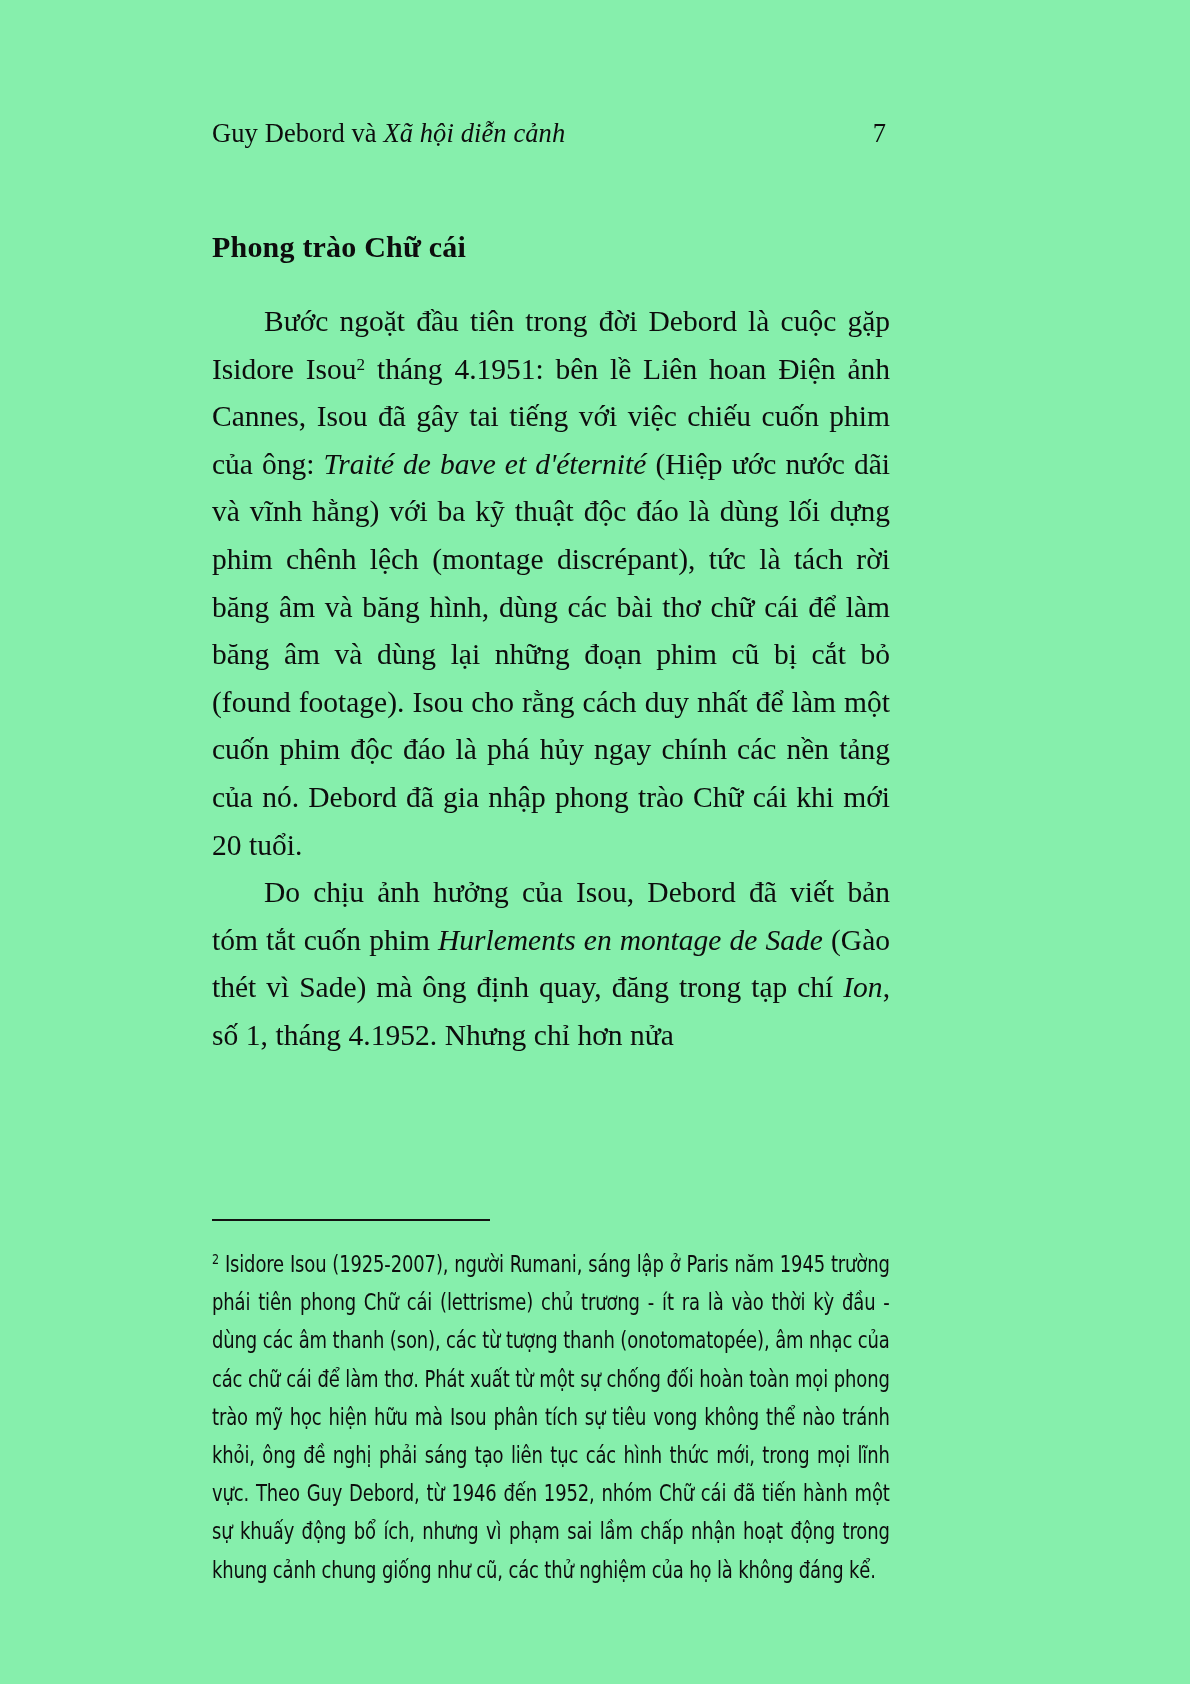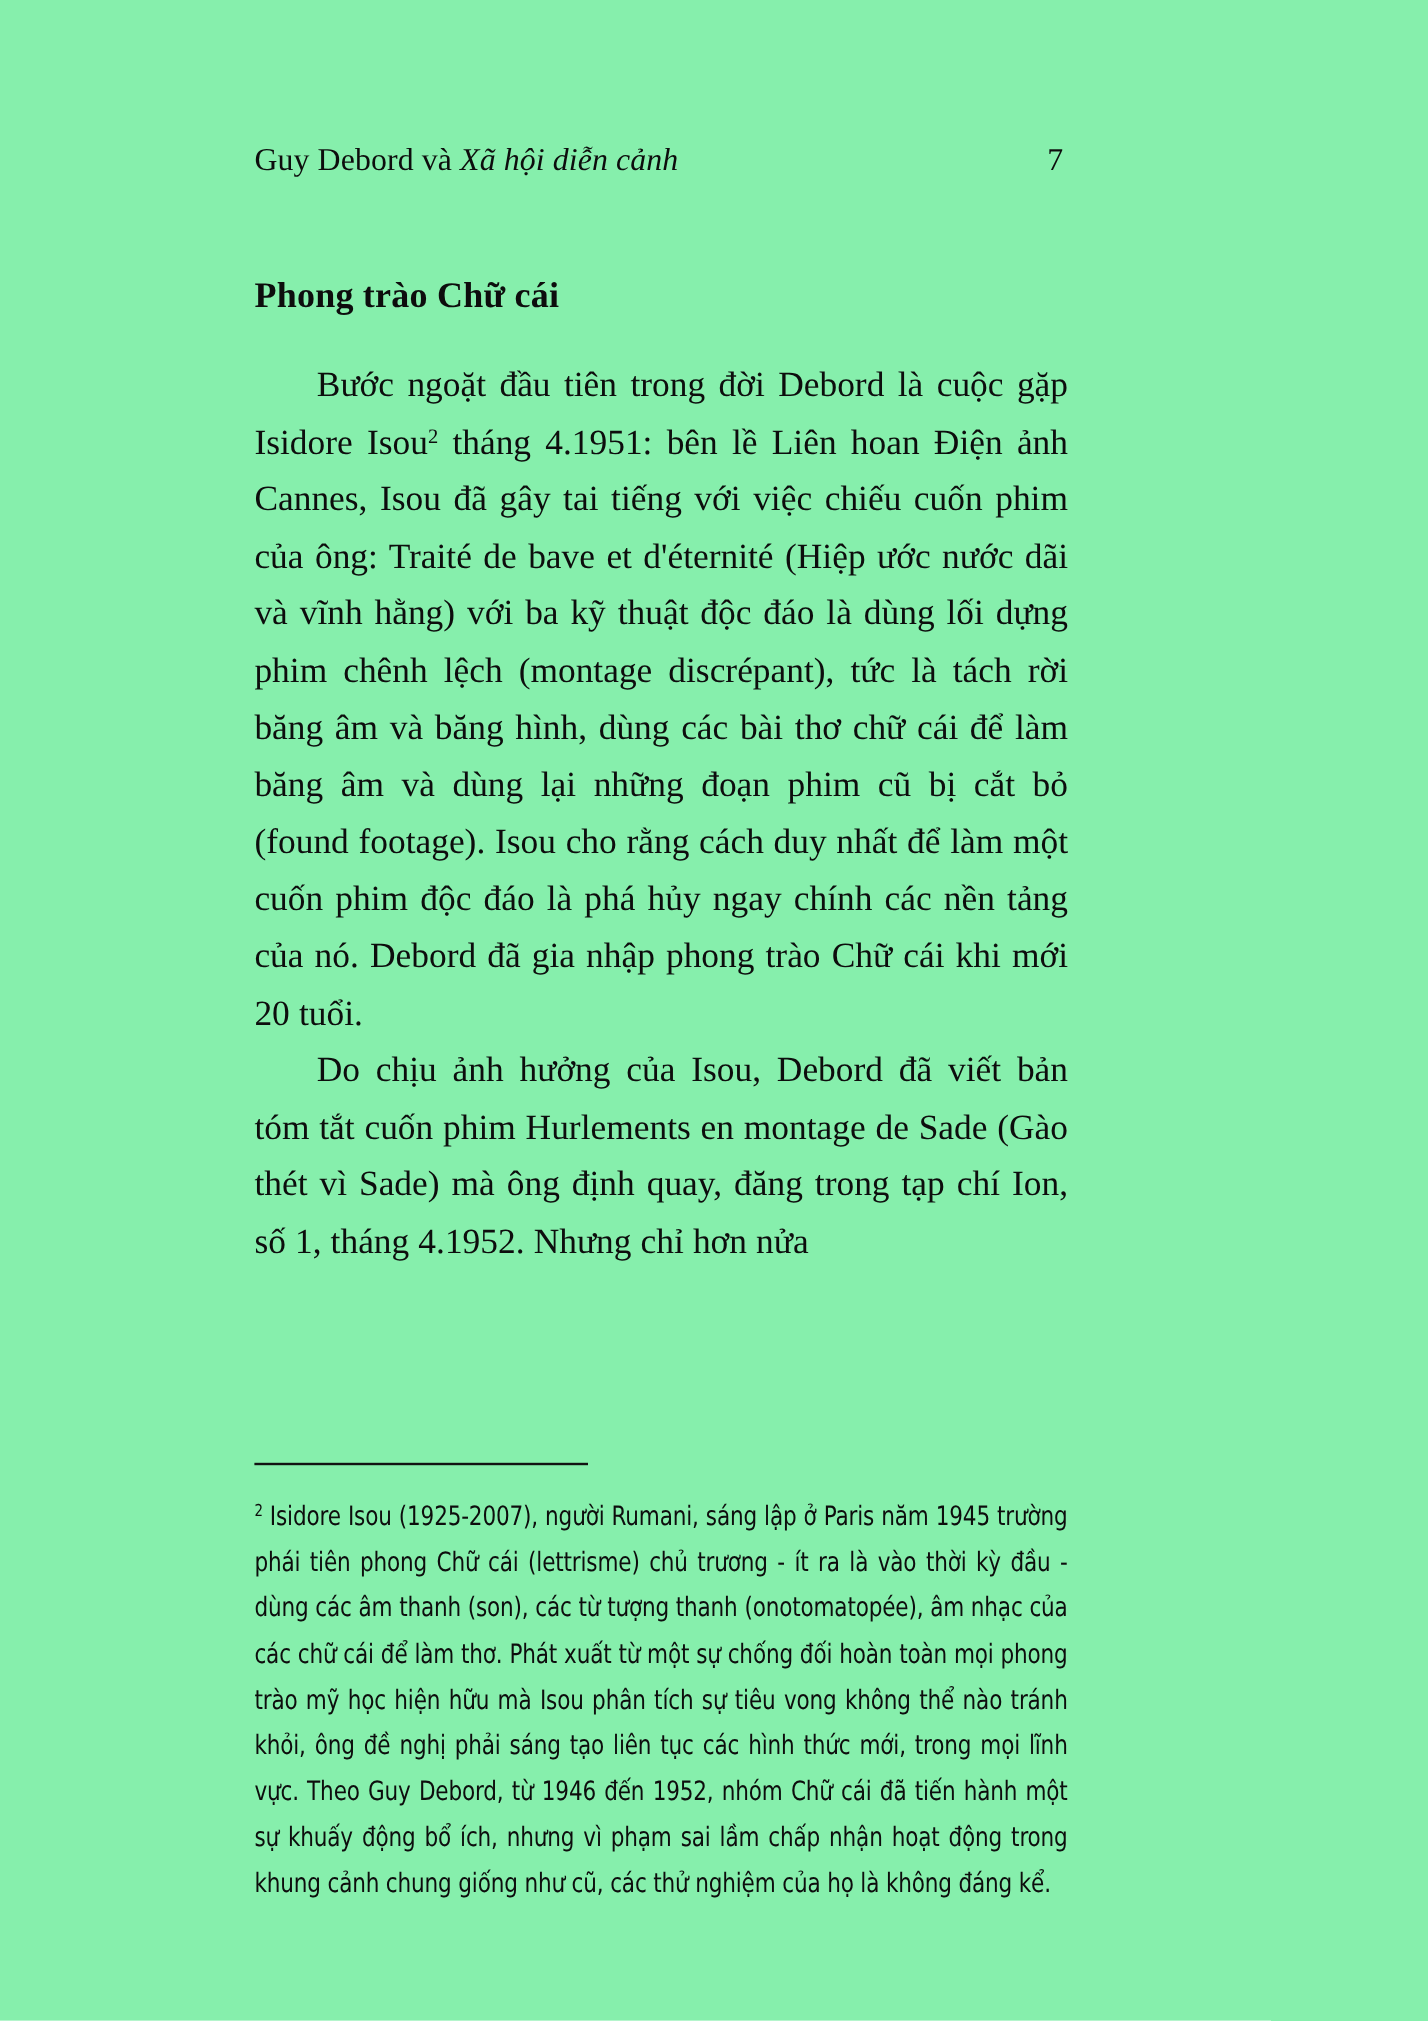--- a/index.html
+++ b/index.html
@@ -67,20 +67,21 @@
   p.body-par {
     margin: 0;
     font-size: 29.5px;
     line-height: 47.6px;
     text-align: justify;
     text-indent: 52px;
     hyphens: none;
     word-spacing: 0.2px;
   }
   p.body-par .ital {
+    font-style: italic;
   }
   p.body-par sup {
     font-size: 0.58em;
     vertical-align: 0.52em;
     line-height: 0;
   }
 
   
   .footnote-area {
     position: absolute;

